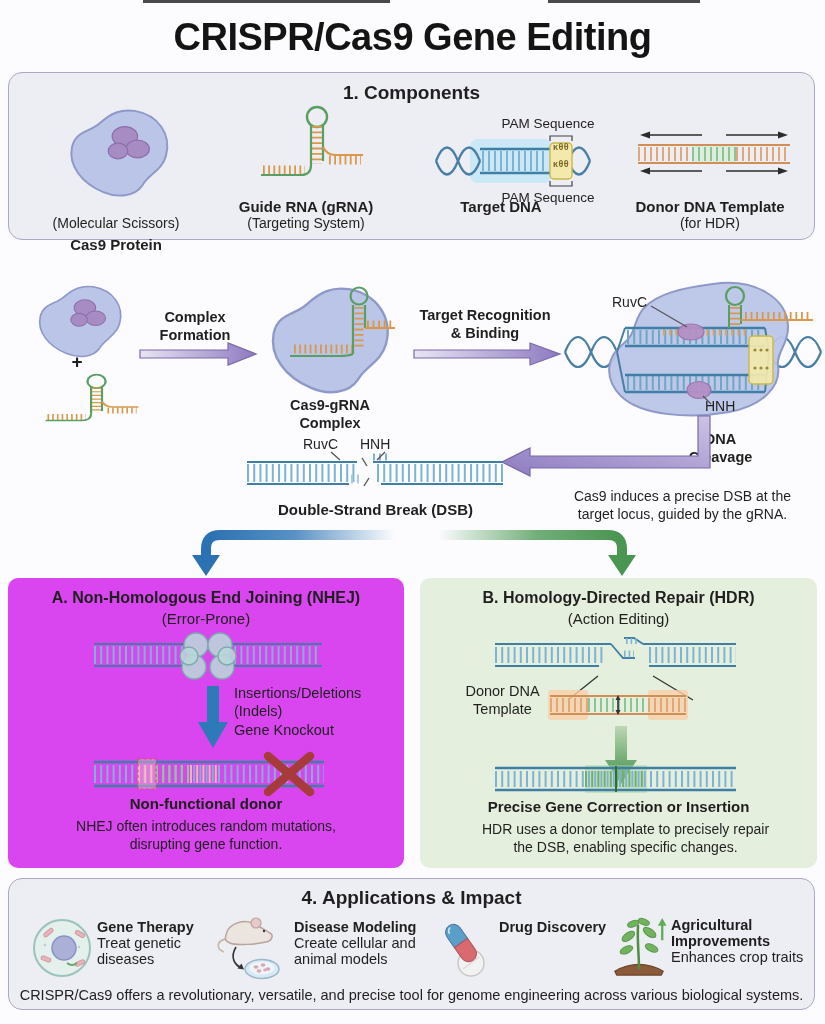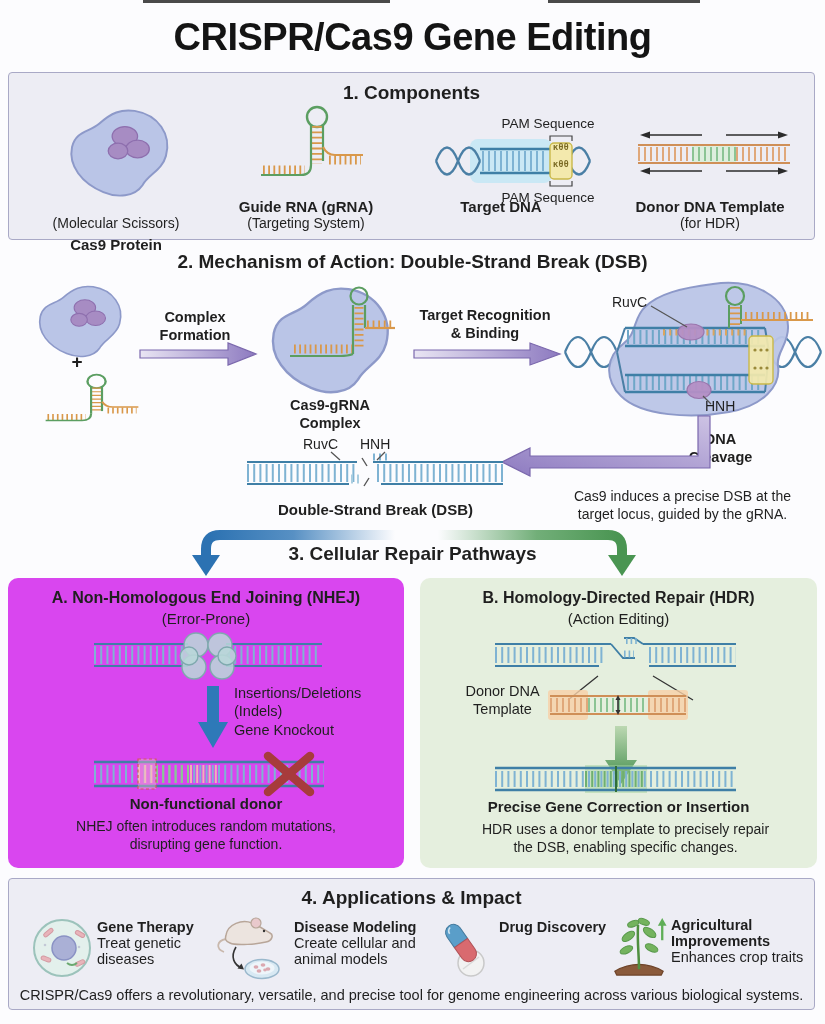--- a/index.html
+++ b/index.html
@@ -6,21 +6,21 @@
   .page{position:relative;width:825px;height:1024px;overflow:hidden;background:#fcfcfe;
         font-family:"Liberation Sans",sans-serif;color:#1f1f1f;}
   .t{position:absolute;line-height:1.27;}
   .b{font-weight:700;}
   .c{text-align:center;}
   .ml{white-space:pre-line;}
   .f19{font-size:19px;} .f16{font-size:16px;} .f15{font-size:15px;}
   .f145{font-size:14.5px;} .f14{font-size:14px;} .f13{font-size:13.5px;}
   .title{position:absolute;left:0;right:0;top:16px;text-align:center;
          font-size:38px;font-weight:700;letter-spacing:-0.5px;color:#141414;}
-  .panel{position:absolute;background:#ededf4;border:1.6px solid #a9a9c6;border-radius:4px;box-sizing:border-box;}
+  .panel{position:absolute;background:#ededf4;border:1.6px solid #a9a9c6;border-radius:14px;box-sizing:border-box;}
   .panelA{position:absolute;background:#d946ef;border-radius:10px;}
   .panelB{position:absolute;background:#e5efde;border-radius:10px;}
   .abs{position:absolute;}
   .artifact{position:absolute;top:0;height:3px;background:#2a2a2a;opacity:.85;}
   .pamcode{position:absolute;font-size:9px;font-weight:700;color:#7a6a24;letter-spacing:.5px;}
   svg{display:block;overflow:visible;}
 </style>
 </head>
 <body>
 
@@ -90,21 +90,20 @@
       <path d="M4 25 H58" stroke="#e0a87a" stroke-width="14" stroke-dasharray="2 4"></path>
       <path d="M58 25 H102" stroke="#8cc494" stroke-width="14" stroke-dasharray="2 4"></path>
       <path d="M102 25 H156" stroke="#e0a87a" stroke-width="14" stroke-dasharray="2 4"></path>
       <path d="M4 16 H156" stroke="#cf8f57" stroke-width="2.2" fill="none"></path>
       <path d="M4 34 H156" stroke="#cf8f57" stroke-width="2.2" fill="none"></path>
     </svg>
     <div class="t b f15 c" style="left:615px;top:124px;width:172px;">Donor DNA Template</div>
     <div class="t f14 c" style="left:615px;top:142px;width:172px;">(for HDR)</div>
   </div>
 
-  <div class="t b f19 c" style="left:0;right:0;top:250px;">2. Mechanism of Action: Double-Strand Break (DSB)</div>
 
   <svg class="abs" style="left:32px;top:282px;" width="95" height="74" viewBox="0 0 115 92" preserveAspectRatio="none">
     <path d="M74,6 C98,10 112,30 106,52 C102,67 88,71 82,82 C74,94 56,95 42,89 C20,80 6,62 10,43 C14,26 28,28 38,19 C50,8 60,4 74,6 Z" fill="#bac5e7" stroke="#8d99c9" stroke-width="2"></path>
     <ellipse cx="64" cy="32" rx="13" ry="10" fill="#a78cc3" stroke="#8e6fae" stroke-width="1.3"></ellipse>
     <ellipse cx="77" cy="45" rx="12" ry="9" fill="#a78cc3" stroke="#8e6fae" stroke-width="1.3"></ellipse>
     <ellipse cx="57" cy="47" rx="10" ry="8" fill="#a78cc3" stroke="#8e6fae" stroke-width="1.3"></ellipse>
   </svg>
   <div class="t b c" style="left:62px;top:350px;width:30px;font-size:19px;">+</div>
   <svg class="abs" style="left:42px;top:372px;" width="100" height="62" viewBox="0 0 110 92" preserveAspectRatio="none">
     <circle cx="60" cy="14" r="10" fill="none" stroke="#5b9e61" stroke-width="2.6"></circle>
@@ -233,21 +232,20 @@
         <stop offset="0" stop-color="#4f9b57" stop-opacity="0"></stop>
           <stop offset=".55" stop-color="#4f9b57" stop-opacity=".8"></stop>
           <stop offset="1" stop-color="#4a9552"></stop>
       </linearGradient>
     </defs>
     <path d="M395 11 H220 Q206 11 206 25 V32" stroke="url(#gbe)" stroke-width="10" fill="none"></path>
     <polygon points="192,31 220,31 206,52" fill="#2c72b2"></polygon>
     <path d="M438 11 H608 Q622 11 622 25 V32" stroke="url(#gge)" stroke-width="10" fill="none"></path>
     <polygon points="608,31 636,31 622,52" fill="#4a9552"></polygon>
   </svg>
-  <div class="t b f19 c" style="left:0;right:0;top:542px;">3. Cellular Repair Pathways</div>
 
   <div class="panelA" style="left:8px;top:578px;width:396px;height:290px;">
     <div class="t b f16 c" style="left:0;right:0;top:10px;">A. Non-Homologous End Joining (NHEJ)</div>
     <div class="t f15 c" style="left:0;right:0;top:31px;">(Error-Prone)</div>
     <svg class="abs" style="left:84px;top:54px;" width="232" height="48" viewBox="0 0 232 48">
       <path d="M2 23 H94" stroke="#7fb3d3" stroke-width="18" stroke-dasharray="2 4.2"></path>
       <path d="M2 12 H96" stroke="#3f7fa6" stroke-width="2.2" fill="none"></path>
       <path d="M2 34 H96" stroke="#3f7fa6" stroke-width="2.2" fill="none"></path>
       <path d="M136 23 H228" stroke="#7fb3d3" stroke-width="18" stroke-dasharray="2 4.2"></path>
       <path d="M134 12 H230" stroke="#3f7fa6" stroke-width="2.2" fill="none"></path>

